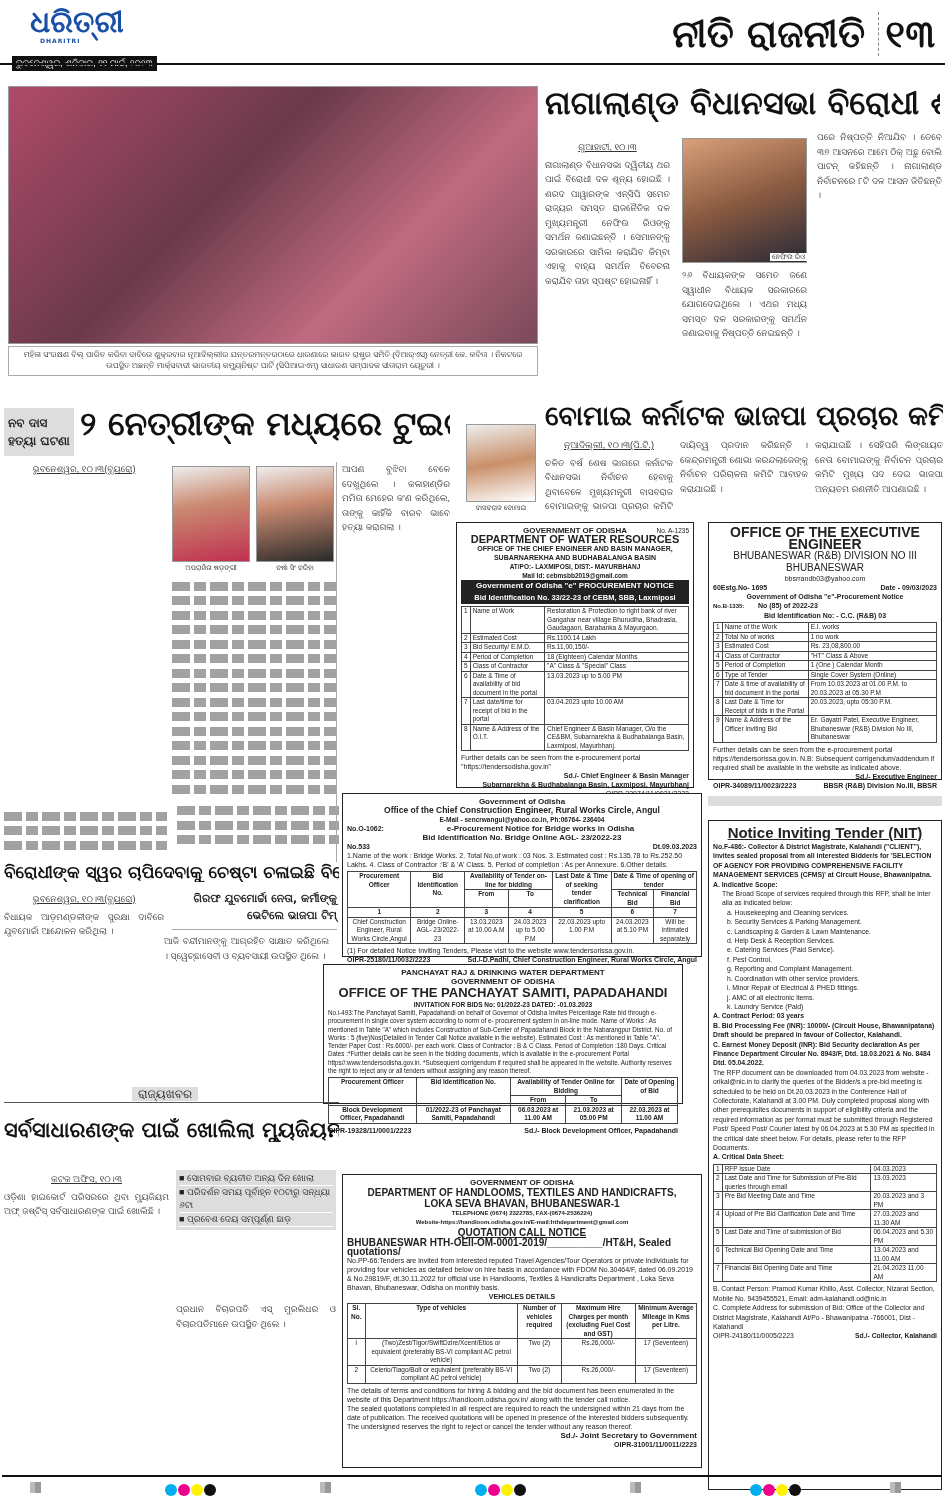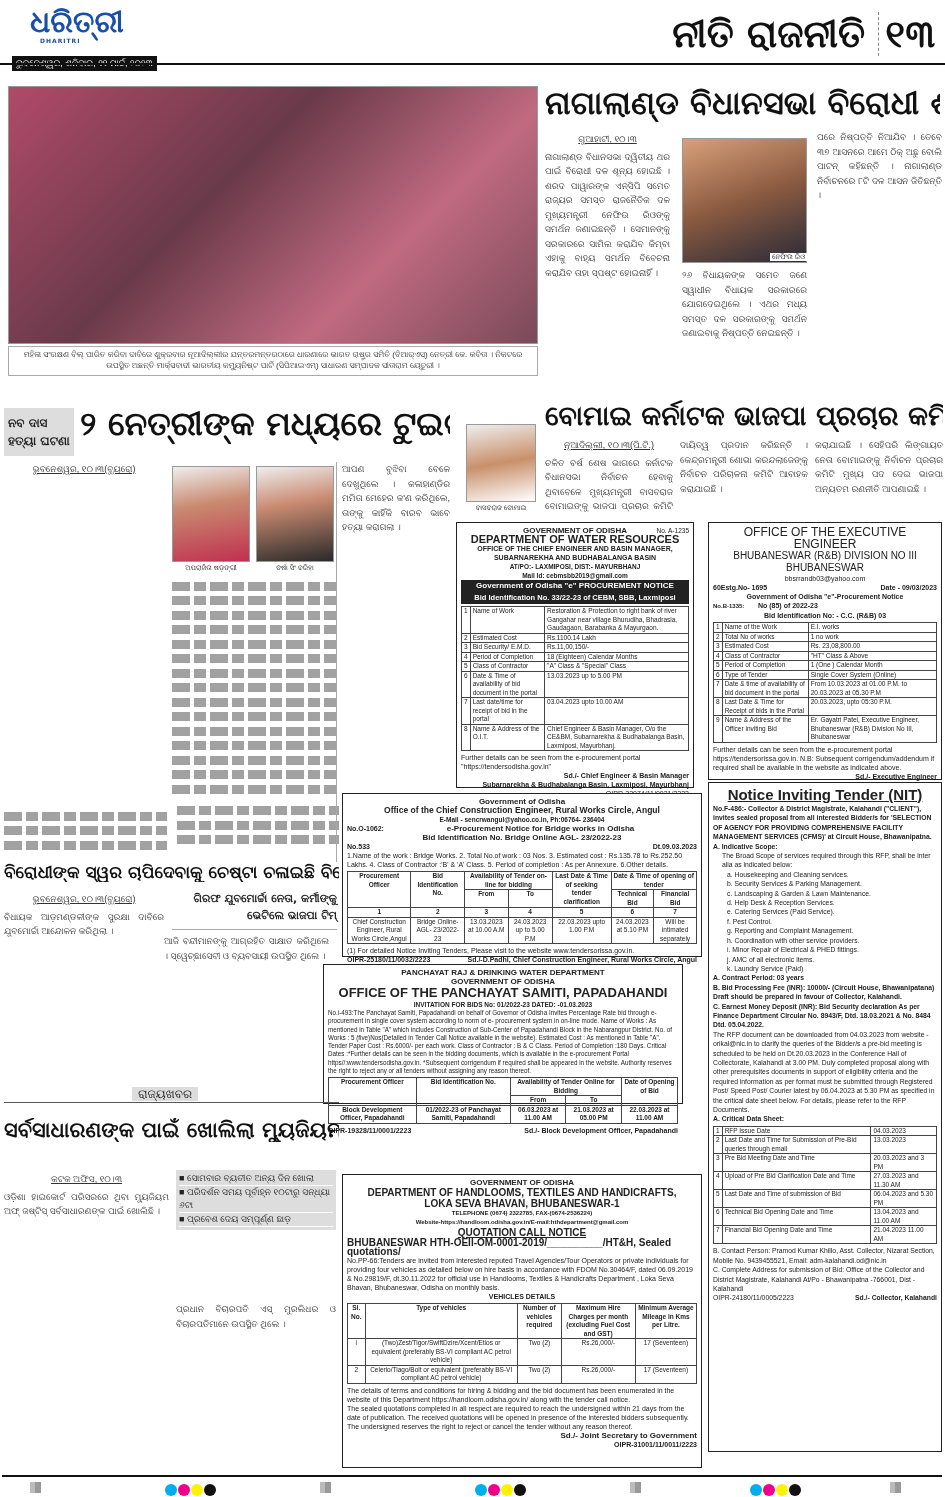--- a/index.html
+++ b/index.html
@@ -33,21 +33,21 @@
 
 <div class="abs logo"><span>ଧରିତ୍ରୀ</span><small>DHARITRI</small></div>
 <div class="abs dateline">ଭୁବନେଶ୍ୱର, ଶନିବାର, ୧୧ ମାର୍ଚ୍ଚ, ୨୦୨୩</div>
 <div class="abs hrule"></div>
 <div class="abs section"><span>ନୀତି ରାଜନୀତି</span> <span style="border-left:1px dashed #888;padding-left:6px">୧୩</span></div>
 
 <div class="abs photo" style="left:8px;top:86px;width:530px;height:258px"></div>
 <div class="abs caption" style="left:8px;top:346px;width:530px;height:30px">ମହିଳା ସଂରକ୍ଷଣ ବିଲ୍ ପାରିତ କରିବା ଦାବିରେ ଶୁକ୍ରବାର ନୂଆଦିଲ୍ଲୀର ଯନ୍ତରମନ୍ତରଠାରେ ଧାରଣାରେ ଭାରତ ରାଷ୍ଟ୍ର ସମିତି (ବିଆର୍‌ଏସ୍) ନେତ୍ରୀ କେ. କବିତା । ନିକଟରେ ଉପସ୍ଥିତ ଅଛନ୍ତି ମାର୍କ୍ସବାଦୀ ଭାରତୀୟ କମ୍ୟୁନିଷ୍ଟ ପାର୍ଟି (ସିପିଆଇଏମ୍) ସାଧାରଣ ସମ୍ପାଦକ ସୀତାରାମ ୟେଚୁରୀ ।</div>
 
 <div class="abs head" style="left:545px;top:84px;width:395px;font-size:32px">ନାଗାଲାଣ୍ଡ ବିଧାନସଭା ବିରୋଧୀ ଶୂନ୍ୟ</div>
-<div class="abs col" style="left:545px;top:132px;width:125px;height:260px">
+<div class="abs col" style="left:545px;top:140px;width:125px;height:260px">
   <div class="byline">ଗୁଆହାଟୀ, ୧୦।୩</div>
   <span>ନାଗାଲାଣ୍ଡ ବିଧାନସଭା ଦ୍ୱିତୀୟ ଥର ପାଇଁ ବିରୋଧୀ ଦଳ ଶୂନ୍ୟ ହୋଇଛି । ଶରଦ ପାୱାରଙ୍କ ଏନ୍‌ସିପି ସମେତ ରାଜ୍ୟର ସମସ୍ତ ରାଜନୈତିକ ଦଳ ମୁଖ୍ୟମନ୍ତ୍ରୀ ନେଫିଉ ରିଓଙ୍କୁ ସମର୍ଥନ ଜଣାଇଛନ୍ତି । ସେମାନଙ୍କୁ ସରକାରରେ ସାମିଲ କରାଯିବ କିମ୍ବା ଏହାକୁ ବାହ୍ୟ ସମର୍ଥନ ବିବେଚନା କରାଯିବ ତାହା ସ୍ପଷ୍ଟ ହୋଇନାହିଁ ।</span>
 </div>
 <div class="abs photo" style="left:682px;top:138px;width:125px;height:125px;background:linear-gradient(160deg,#d9a07a,#8a5a40 50%,#2a2a38)"></div>
 <div class="abs" style="left:770px;top:253px;font-size:7px;background:#fff;padding:0 2px">ନେଫିଉ ରିଓ</div>
 <div class="abs col" style="left:682px;top:268px;width:125px;height:122px">୨୬ ବିଧାୟକଙ୍କ ସମେତ ଜଣେ ସ୍ୱାଧୀନ ବିଧାୟକ ସରକାରରେ ଯୋଗଦେଇଥିଲେ । ଏଥର ମଧ୍ୟ ସମସ୍ତ ଦଳ ସରକାରଙ୍କୁ ସମର୍ଥନ ଜଣାଇବାକୁ ନିଷ୍ପତ୍ତି ନେଇଛନ୍ତି ।</div>
 <div class="abs col" style="left:817px;top:130px;width:125px;height:260px">ପରେ ନିଷ୍ପତ୍ତି ନିଆଯିବ । ତେବେ ୩୭ ଆସନରେ ଆମେ ଠିକ୍ ଅଛୁ ବୋଲି ପାଟନ୍ କହିଛନ୍ତି । ନାଗାଲାଣ୍ଡ ନିର୍ବାଚନରେ ୮ଟି ଦଳ ଆସନ ଜିତିଛନ୍ତି ।</div>
 
 <div class="abs tag" style="left:4px;top:408px;width:70px;height:48px;font-size:12px">ନବ ଦାସ ହତ୍ୟା ଘଟଣା</div>
 <div class="abs head" style="left:80px;top:404px;width:370px;font-size:33px">୨ ନେତ୍ରୀଙ୍କ ମଧ୍ୟରେ ଟୁଇଟ୍ ଯୁଦ୍ଧ</div>
@@ -141,21 +141,21 @@
         </tr>
       </tbody>
     </table>
   <div>Further details can be seen from the e-procurement portal "https://tendersodisha.gov.in"</div>
   <div class="rf b">Sd./- Chief Engineer &amp; Basin Manager</div>
   <div class="rf b">Subarnarekha &amp; Budhabalanga Basin, Laxmiposi, Mayurbhanj</div>
   <div class="rf">OIPR-32074/11/0021/2223</div>
 </div>
 
 <div class="abs box" style="left:708px;top:522px;width:234px;height:258px">
-  <div class="t" style="font-size:12px;line-height:12px;font-weight:normal">OFFICE OF THE EXECUTIVE ENGINEER</div>
+  <div class="t" style="font-size:14px;line-height:12px;font-weight:bold">OFFICE OF THE EXECUTIVE ENGINEER</div>
   <div class="t" style="font-size:10px;line-height:12px;font-weight:normal">BHUBANESWAR (R&amp;B) DIVISION NO III</div>
   <div class="t" style="font-size:10px;line-height:12px;font-weight:normal">BHUBANESWAR</div>
   <div style="text-align:center">bbsrrandb03@yahoo.com</div>
   <div class="b" style="display:flex;justify-content:space-between">
       <span>60Estg.No-      1695</span>
       <span>Date - 09/03/2023</span>
     </div>
   <div class="t">Government of Odisha "e"-Procurement Notice</div>
   <div class="b"><span style="font-size:6px">No.B-1335:</span> &nbsp;&nbsp;&nbsp;&nbsp;&nbsp;&nbsp;<span>No (85) of 2022-23</span></div>
   <div class="t">Bid Identification No: - C.C. (R&amp;B) 03</div>
@@ -340,21 +340,21 @@
           <td style="text-align: center;">17 (Seventeen)</td>
         </tr>
       </tbody>
     </table>
   <div>The details of terms and conditions for hiring &amp; bidding and the bid document has been enumerated in the website of this Department https://handloom.odisha.gov.in/ along with the tender call notice.</div>
   <div>The sealed quotations completed in all respect are required to reach the undersigned within 21 days from the date of publication. The received quotations will be opened in presence of the interested bidders subsequently. The undersigned reserves the right to reject or cancel the tender without any reason thereof.</div>
   <div class="rf b" style="font-size:8px">Sd./- Joint Secretary to Government</div>
   <div class="rf b">OIPR-31001/11/0011/2223</div>
 </div>
 
-<div class="abs box" style="left:708px;top:782px;width:234px;height:670px;font-size:6.8px;line-height:9.4px">
+<div class="abs box" style="left:708px;top:820px;width:234px;height:670px;font-size:6.8px;line-height:9.4px">
   <div class="t" style="font-size:15px;line-height:18px;text-decoration:underline">Notice Inviting Tender (NIT)</div>
   <div class="b">No.F-486:- Collector &amp; District Magistrate, Kalahandi ("CLIENT"), invites sealed proposal from all interested Bidder/s for 'SELECTION OF AGENCY FOR PROVIDING COMPREHENSIVE FACILITY MANAGEMENT SERVICES (CFMS)' at Circuit House, Bhawanipatna.</div>
   <div class="b">A.  Indicative Scope:</div>
   <div style="padding-left:9px">The Broad Scope of services required through this RFP, shall be inter alia as indicated below:</div>
   <div id="nit-scope" style="padding-left:14px">
       <div>a.  Housekeeping and Cleaning services.</div>
       <div>b.  Security Services &amp; Parking Management.</div>
       <div>c.  Landscaping &amp; Garden &amp; Lawn Maintenance.</div>
       <div>d.  Help Desk &amp; Reception Services.</div>
       <div>e.  Catering Services (Paid Service).</div>

